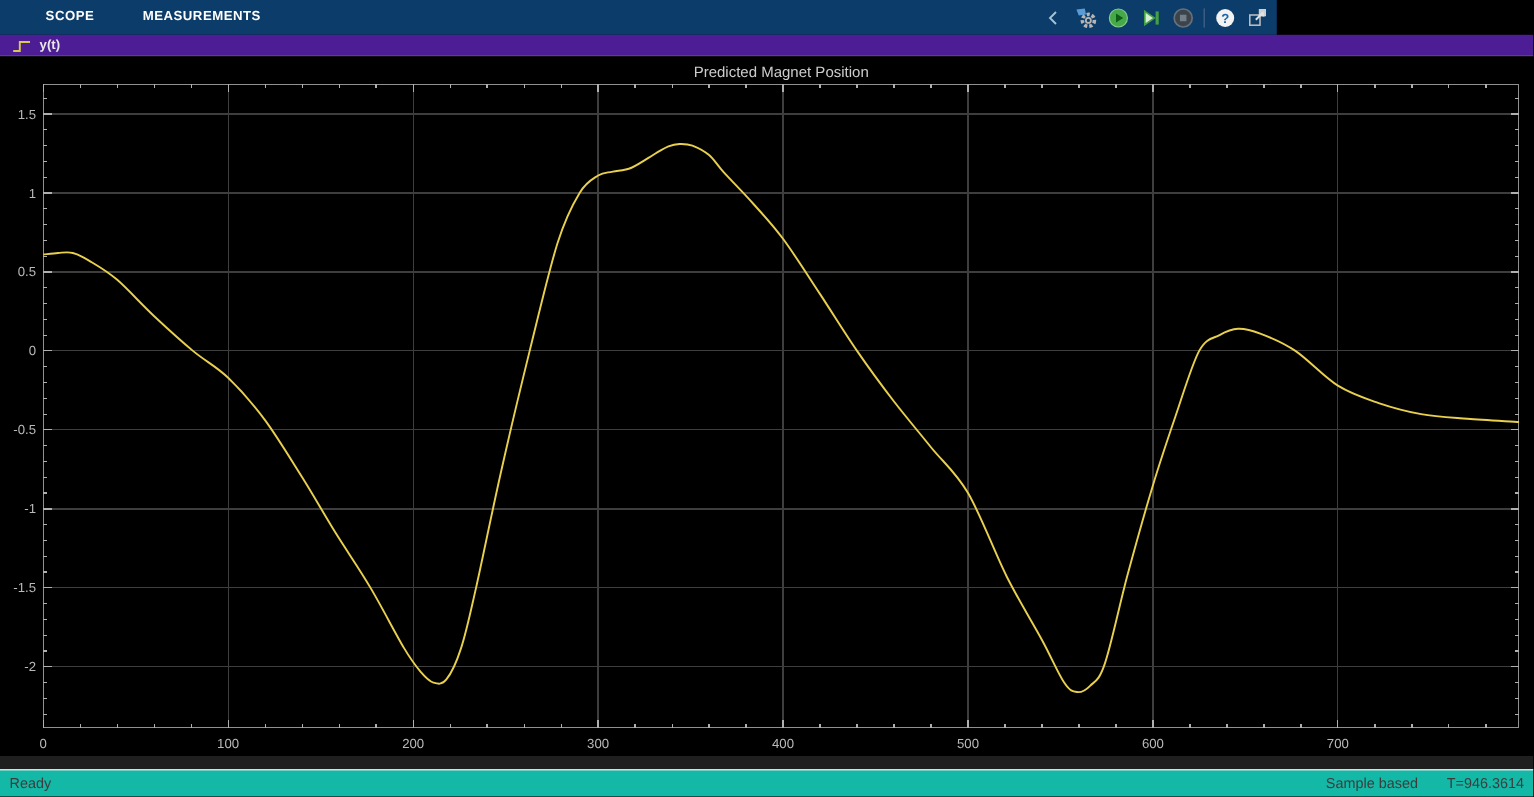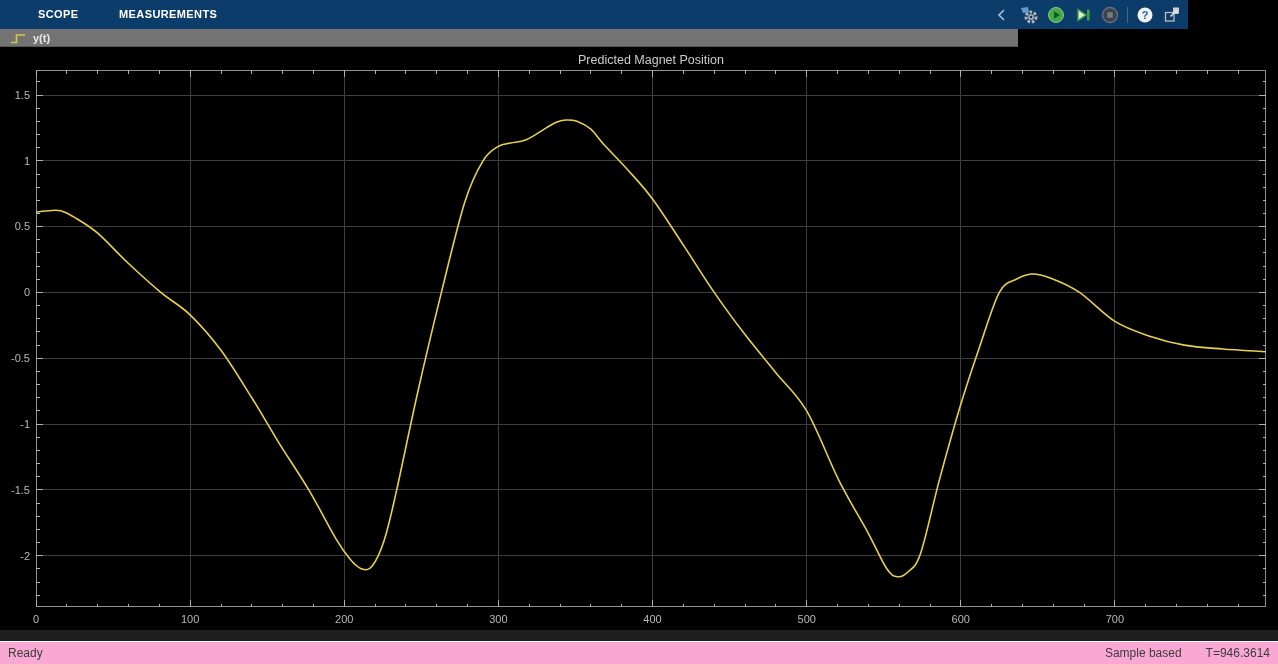--- a/index.html
+++ b/index.html
@@ -1,41 +1,41 @@
 <!DOCTYPE html>
 <html><head>
 <meta charset="utf-8">
 <style>
   html,body{margin:0;padding:0;background:#000;}
   *{box-sizing:border-box;}
   #app{position:relative;width:1278px;height:664px;overflow:hidden;
        font-family:"Liberation Sans",sans-serif;background:#000;}
 
   
-  .toolstrip{position:absolute;left:0;top:0;width:1188px;height:29px;background:#0c3c69;}
+  .toolstrip{position:absolute;left:0;top:0;width:1064px;height:29px;background:#0c3c69;}
   .ts-tab{position:absolute;top:0;height:29px;line-height:29px;color:#ffffff;
           font-size:11px;font-weight:700;letter-spacing:.4px;cursor:default;}
   .ts-tab.scope{left:38px;}
   .ts-tab.meas{left:119px;}
   .ts-icons{position:absolute;right:6px;top:0;height:29px;display:flex;align-items:center;gap:7px;}
   .ts-btn{width:20px;height:20px;display:flex;align-items:center;justify-content:center;}
   .ts-sep{width:1px;height:16px;background:#47648a;}
 
   
-  .tabbar{position:absolute;left:0;top:29px;width:1018px;height:18px;background:#737373;
+  .tabbar{position:absolute;left:0;top:29px;width:1278px;height:18px;background:#4c1d95;
           border-bottom:1px solid #565656;display:flex;align-items:center;}
   .sig-tab{display:flex;align-items:center;gap:6px;padding-left:10px;height:18px;
            color:#e8e8e8;font-size:11px;font-weight:700;}
 
   
   .canvas{position:absolute;left:0;top:47px;width:1278px;height:583px;background:#000;}
   .bottomstrip{position:absolute;left:0;top:630px;width:1278px;height:11px;background:#1f1f1f;}
 
   
-  .statusbar{position:absolute;left:0;top:641px;width:1278px;height:23px;background:#f9a8d4;
+  .statusbar{position:absolute;left:0;top:641px;width:1278px;height:23px;background:#14b8a6;
              border-top:1px solid #f8f8f8;display:flex;align-items:center;
              justify-content:space-between;font-size:12px;color:#3c3c3c;}
   .statusbar .left{padding-left:8px;}
   .statusbar .right{padding-right:8px;display:flex;gap:24px;margin-left:33px;}
 </style>
 </head>
 <body>
 
 <div id="app">
 

